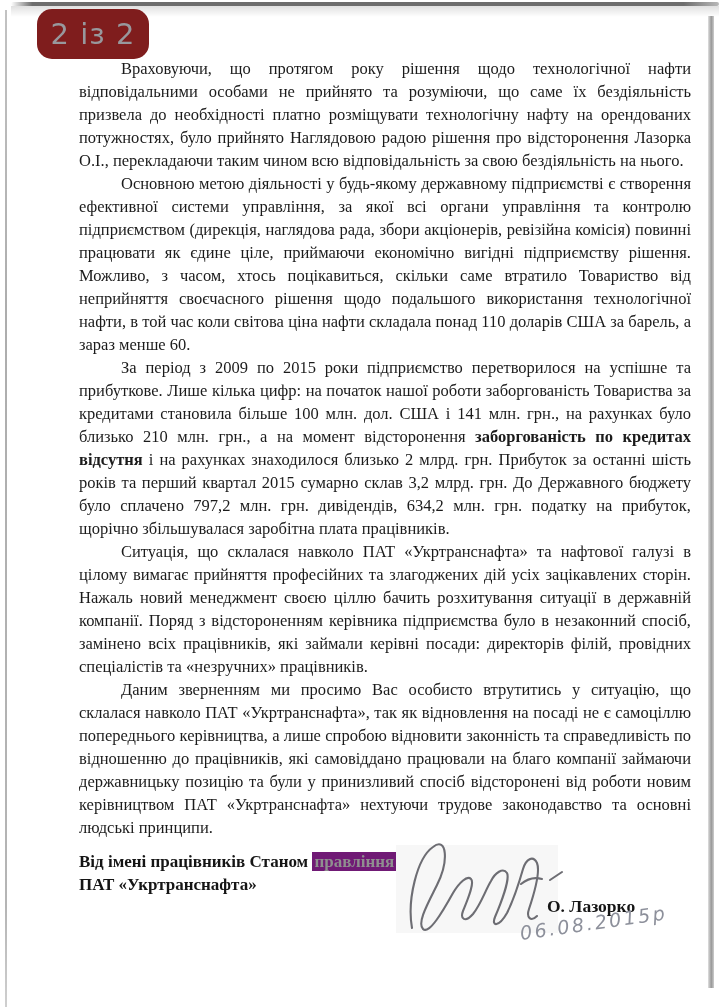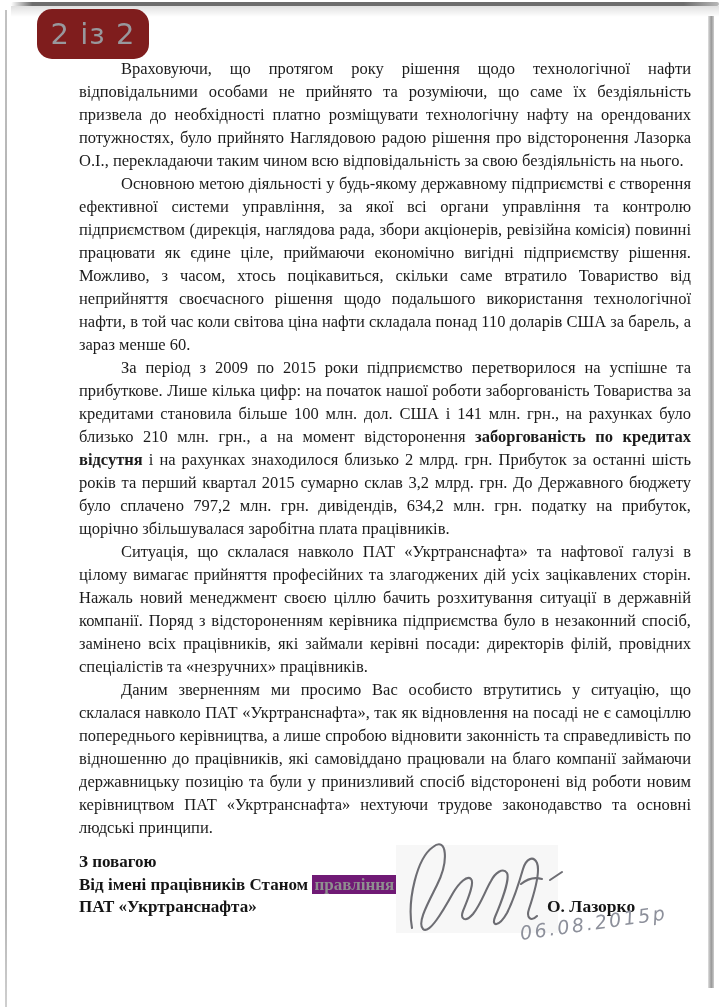--- a/index.html
+++ b/index.html
@@ -99,21 +99,20 @@
 
   <div class="text-area">
     <p>Враховуючи, що протягом року рішення щодо технологічної нафти відповідальними особами не прийнято та розуміючи, що саме їх бездіяльність призвела до необхідності платно розміщувати технологічну нафту на орендованих потужностях, було прийнято Наглядовою радою рішення про відсторонення Лазорка О.І., перекладаючи таким чином всю відповідальність за свою бездіяльність на нього.</p>
     <p>Основною метою діяльності у будь-якому державному підприємстві є створення ефективної системи управління, за якої всі органи управління та контролю підприємством (дирекція, наглядова рада, збори акціонерів, ревізійна комісія) повинні працювати як єдине ціле, приймаючи економічно вигідні підприємству рішення. Можливо, з часом, хтось поцікавиться, скільки саме втратило Товариство від неприйняття своєчасного рішення щодо подальшого використання технологічної нафти, в той час коли світова ціна нафти складала понад 110 доларів США за барель, а зараз менше 60.</p>
     <p><span>За період з 2009 по 2015 роки підприємство перетворилося на успішне та прибуткове. Лише кілька цифр: на початок нашої роботи заборгованість Товариства за кредитами становила більше 100 млн. дол. США і 141 млн. грн., на рахунках було близько 210 млн. грн., а на момент відсторонення </span><b>заборгованість по кредитах відсутня</b><span> і на рахунках знаходилося близько 2 млрд. грн. Прибуток за останні шість років та перший квартал 2015 сумарно склав 3,2 млрд. грн. До Державного бюджету було сплачено 797,2 млн. грн. дивідендів, 634,2 млн. грн. податку на прибуток, щорічно збільшувалася заробітна плата працівників.</span></p>
     <p>Ситуація, що склалася навколо ПАТ «Укртранснафта» та нафтової галузі в цілому вимагає прийняття професійних та злагоджених дій усіх зацікавлених сторін. Нажаль новий менеджмент своєю ціллю бачить розхитування ситуації в державній компанії. Поряд з відстороненням керівника підприємства було в незаконний спосіб, замінено всіх працівників, які займали керівні посади: директорів філій, провідних спеціалістів та «незручних» працівників.</p>
     <p>Даним зверненням ми просимо Вас особисто втрутитись у ситуацію, що склалася навколо ПАТ «Укртранснафта», так як відновлення на посаді не є самоціллю попереднього керівництва, а лише спробою відновити законність та справедливість по відношенню до працівників, які самовіддано працювали на благо компанії займаючи державницьку позицію та були у принизливий спосіб відсторонені від роботи новим керівництвом ПАТ «Укртранснафта» нехтуючи трудове законодавство та основні людські принципи.</p>
   </div>
 
   <div class="closing">
-    <div>З повагою</div>
     <div><span>Від імені працівників Станом</span> <span class="hl">правління</span></div>
     <div>ПАТ «Укртранснафта»</div>
   </div>
 
   <div class="sig-patch"></div>
   <svg class="sig-svg" width="162" height="102" viewBox="0 0 162 102">
     <g fill="none" stroke="#55555c" stroke-width="2.1" stroke-linecap="round" opacity="0.85">
       <path d="M8 90 C3 62 13 20 29 9 C43 -2 45 23 33 47 C23 67 13 85 19 91 C25 97 39 73 49 55 C55 45 63 37 67 41 C71 45 63 63 59 73 C56 81 61 85 69 76 C77 66 81 53 87 43 C91 35 99 29 103 35 C106 41 97 65 91 79 C87 89 95 89 103 75 C109 63 115 45 119 31 C122 21 129 17 133 25 C137 35 129 59 125 71 C122 80 127 84 133 78"></path>
       <path d="M117 46 C123 41 131 39 138 41"></path>
       <path d="M146 42 L158 34"></path>

